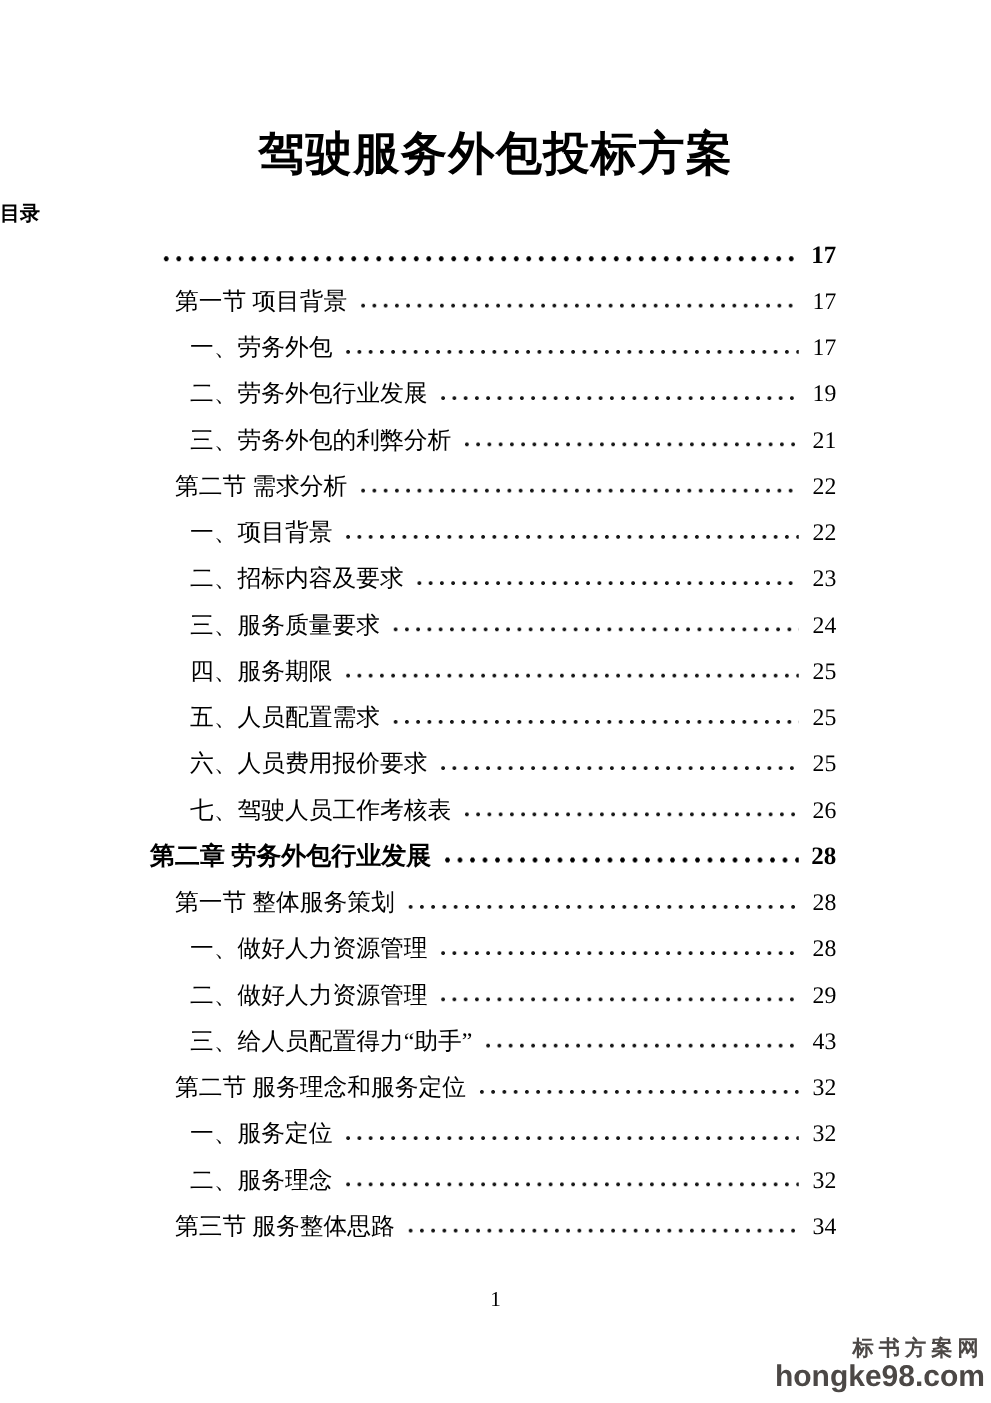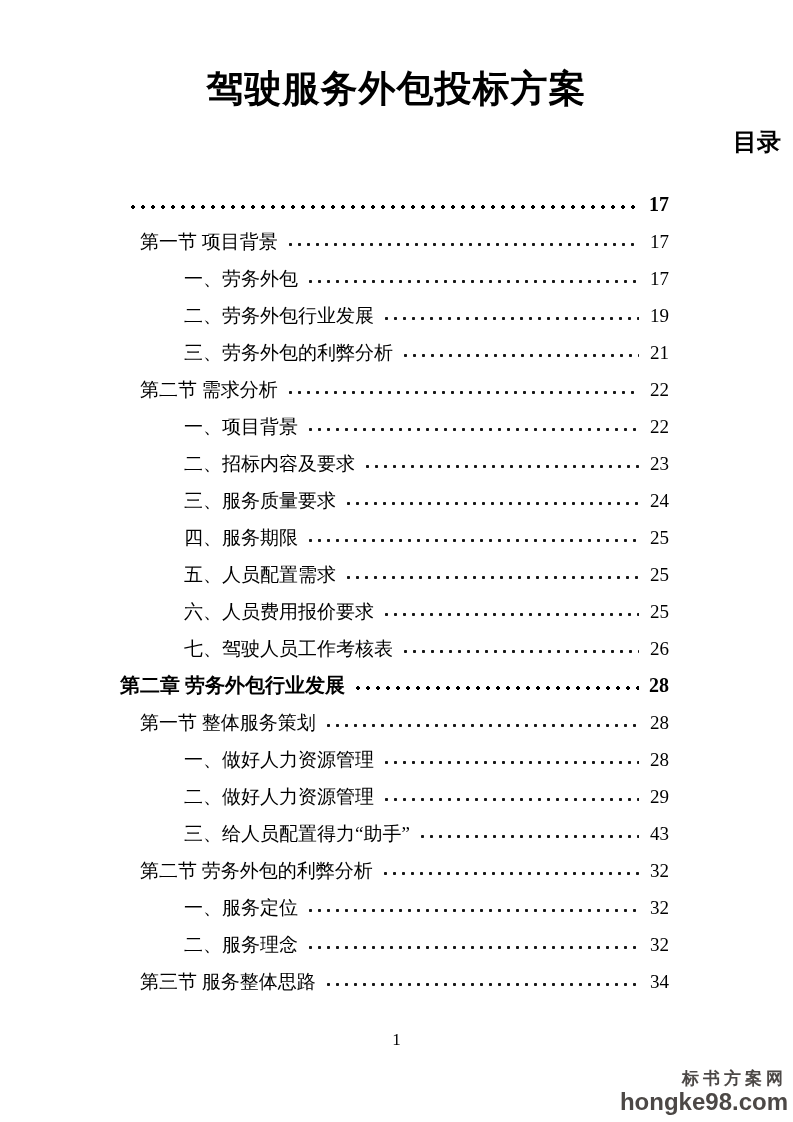--- a/index.html
+++ b/index.html
@@ -8,31 +8,31 @@
     width: 793px;
     height: 1122px;
     margin: 0 auto;
     background: #ffffff;
     color: #000000;
     font-family: "Liberation Serif", "DejaVu Serif", serif;
     overflow: hidden;
   }
   .doc-title {
     margin: 0;
-    padding-top: 68px;
+    padding-top: 103px;
     text-align: center;
     font-size: 37px;
     line-height: 1.15;
     font-weight: bold;
     letter-spacing: 1px;
   }
   .toc-heading {
     margin: 15px 12px 0 0;
-    text-align: right;
-    font-size: 24px;
+    text-align: left;
+    font-size: 16px;
     font-weight: bold;
   }
   .toc {
     position: absolute;
     left: 120px;
     right: 124px;
     top: 184px;
   }
   .toc-row {
     display: flex;
@@ -60,21 +60,21 @@
     min-width: 24px;
     text-align: right;
   }
   .level-chapter { font-weight: bold; font-size: 20px; }
   .level-chapter .toc-leader {
     height: 3.6px;
     background-image: radial-gradient(circle, #000000 1.6px, transparent 1.95px);
     background-size: 10px 3.6px;
   }
   .level-section .toc-label { margin-left: 20px; }
-  .level-item .toc-label { margin-left: 64px; }
+  .level-item .toc-label { margin-left: 32px; }
   .footer-page-number {
     position: absolute;
     left: 0;
     right: 0;
     top: 1030px;
     text-align: center;
     font-size: 17px;
   }
   .watermark {
     position: absolute;
@@ -190,21 +190,21 @@
         <span class="toc-label">二、做好人力资源管理</span>
         <span class="toc-leader"></span>
         <span class="toc-page">29</span>
       </div>
       <div class="toc-row level-item">
         <span class="toc-label">三、给人员配置得力“助手”</span>
         <span class="toc-leader"></span>
         <span class="toc-page">43</span>
       </div>
       <div class="toc-row level-section">
-        <span class="toc-label">第二节 劳务外包的利弊分析</span>
+        <span class="toc-label">第二节 服务理念和服务定位</span>
         <span class="toc-leader"></span>
         <span class="toc-page">32</span>
       </div>
       <div class="toc-row level-item">
         <span class="toc-label">一、服务定位</span>
         <span class="toc-leader"></span>
         <span class="toc-page">32</span>
       </div>
       <div class="toc-row level-item">
         <span class="toc-label">二、服务理念</span>

